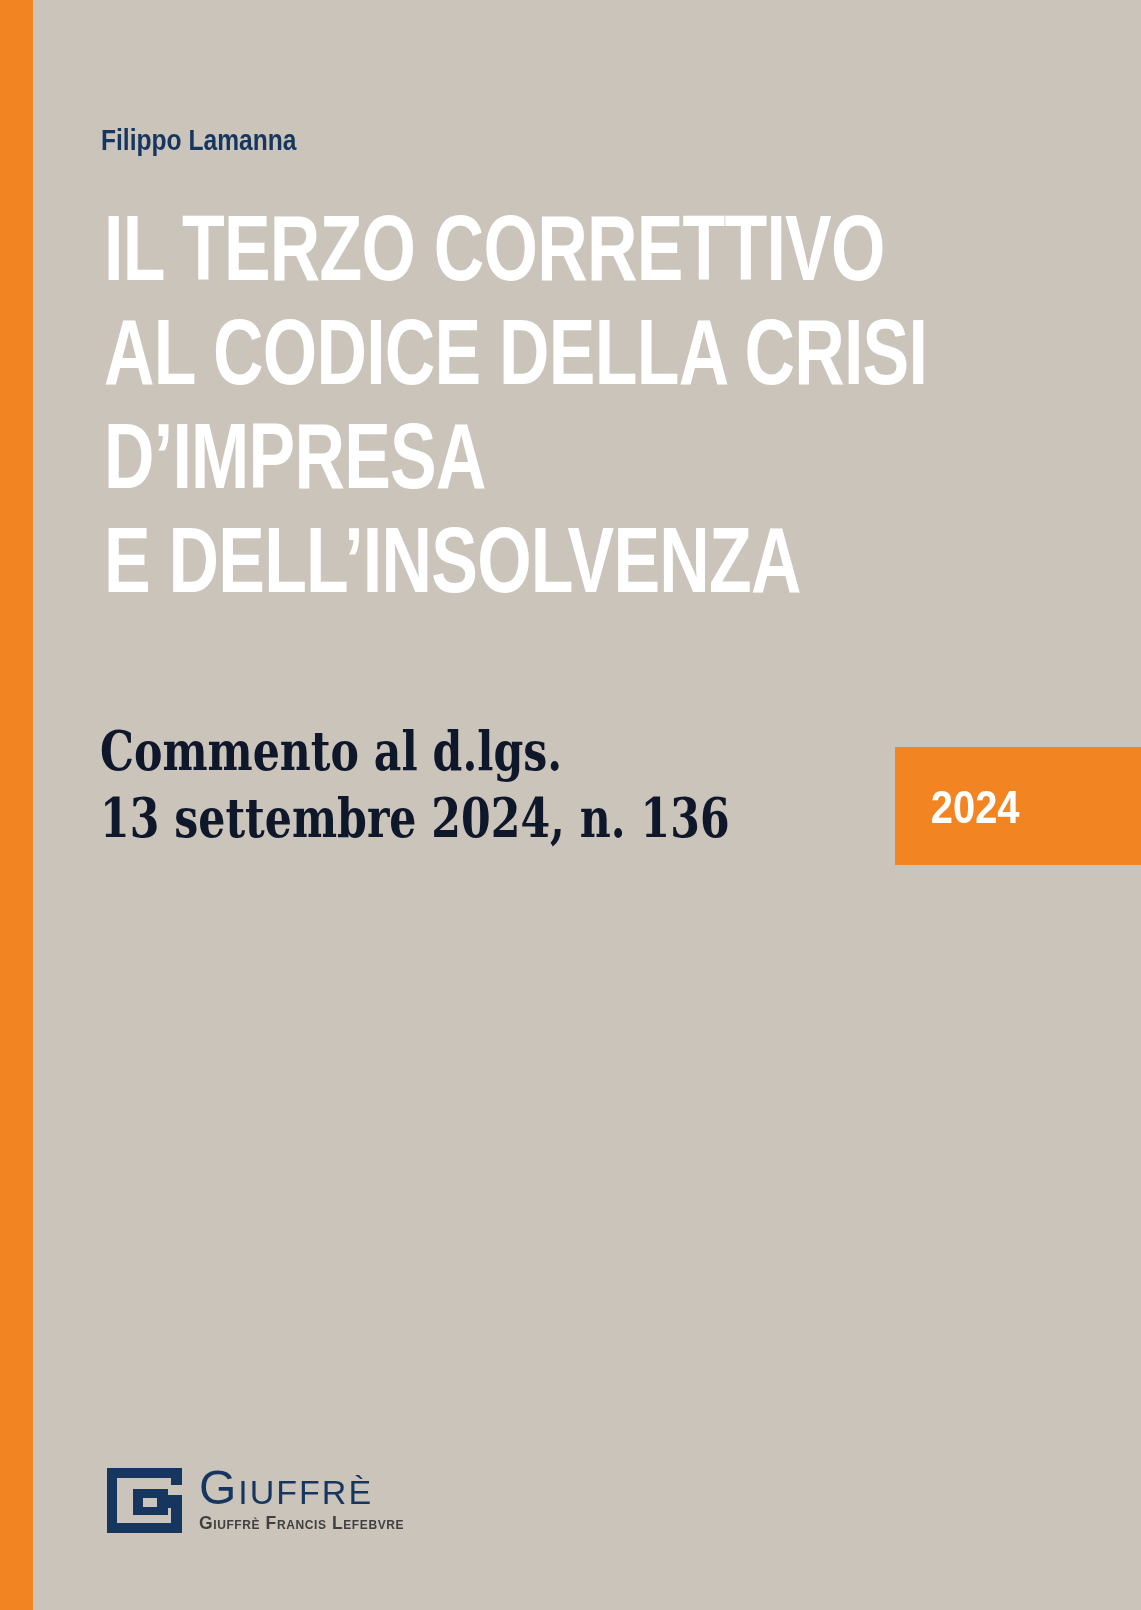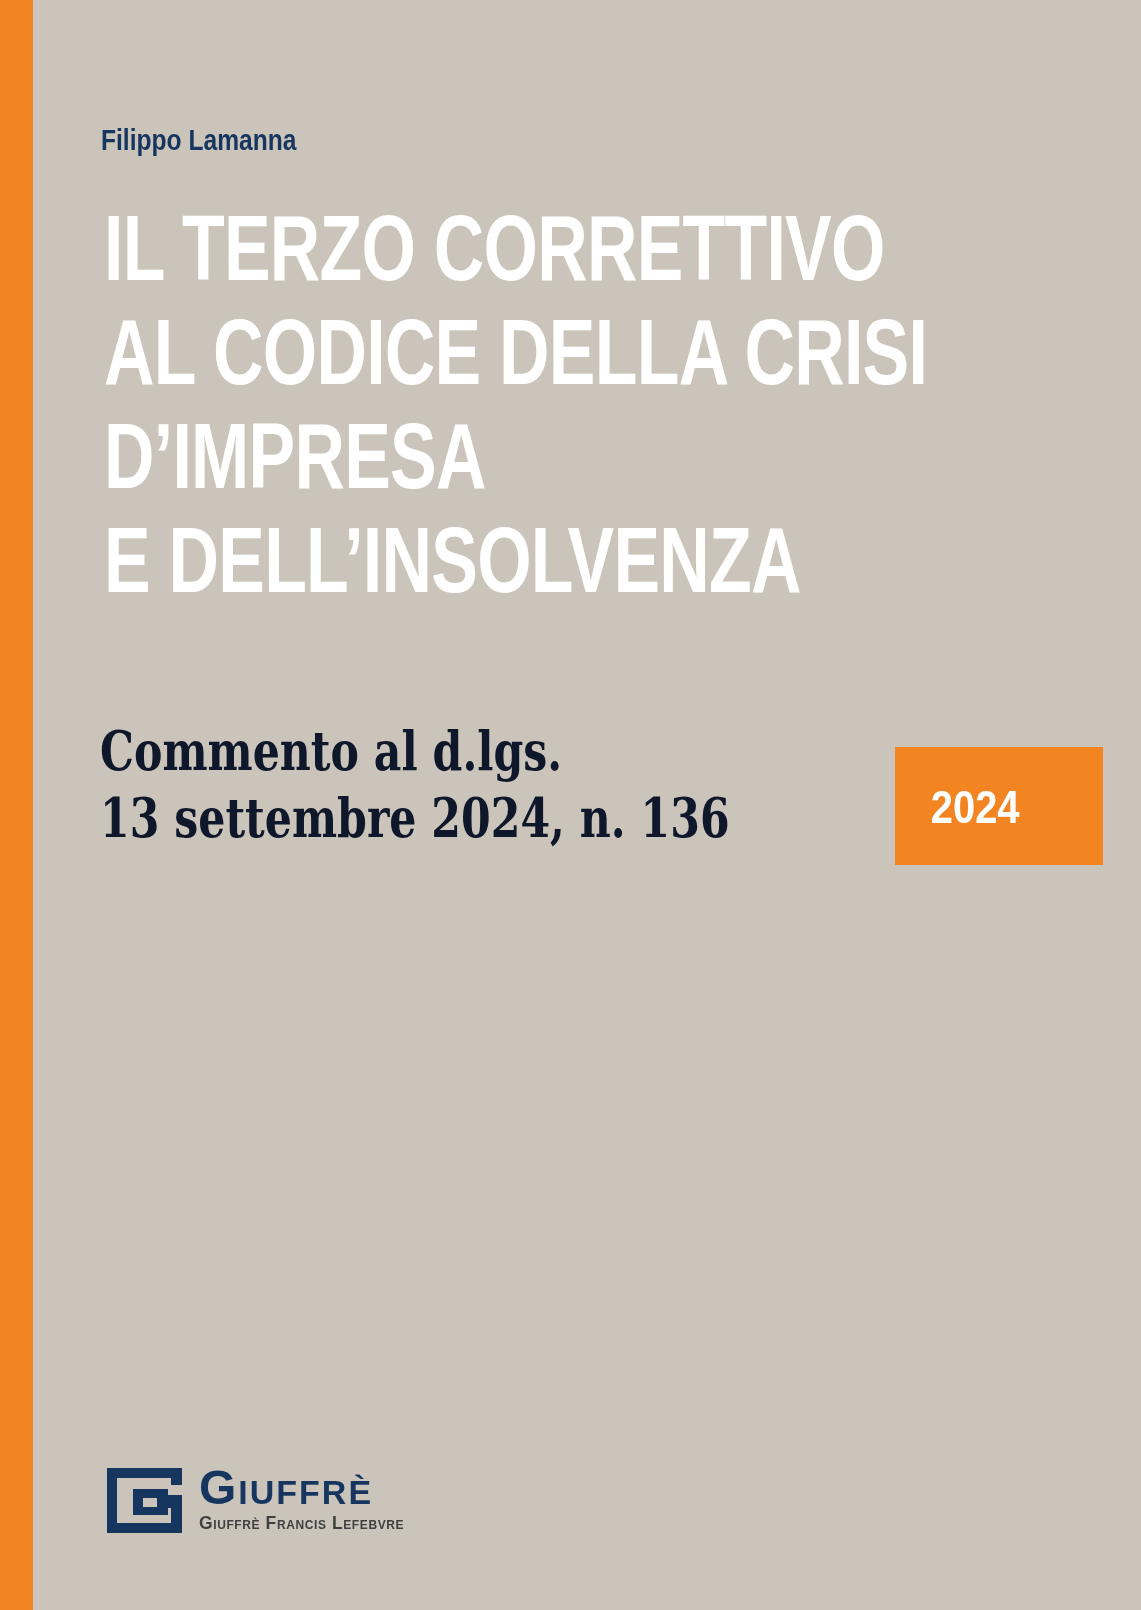--- a/index.html
+++ b/index.html
@@ -64,21 +64,21 @@
   }
   .subtitle .line {
     display: block;
     transform: scaleX(0.79);
     transform-origin: 0 50%;
   }
   
   .year-badge {
     position: absolute;
     left: 895px; top: 747px;
-    width: 208px; height: 118px;
+    width: 246px; height: 118px;
     background: #f28522;
     display: flex;
     align-items: center;
   }
   .year-badge .year {
     color: #ffffff;
     font-size: 47px;
     font-weight: bold;
     padding-left: 42px;
     letter-spacing: 0;
@@ -91,21 +91,21 @@
     position: absolute;
     left: 107px; top: 1468px;
     width: 75px; height: 65px;
     color: #17365f;
   }
   .logo-wordmark {
     position: absolute;
     left: 199px; top: 1464px;
     color: #17365f;
     font-size: 48px;
-    font-weight: 700;
+    font-weight: 400;
     line-height: 1;
     font-variant: small-caps;
     letter-spacing: 2px;
     white-space: nowrap;
   }
   .logo-tagline {
     position: absolute;
     left: 199px; top: 1515px;
     color: #404040;
     font-size: 17.5px;

